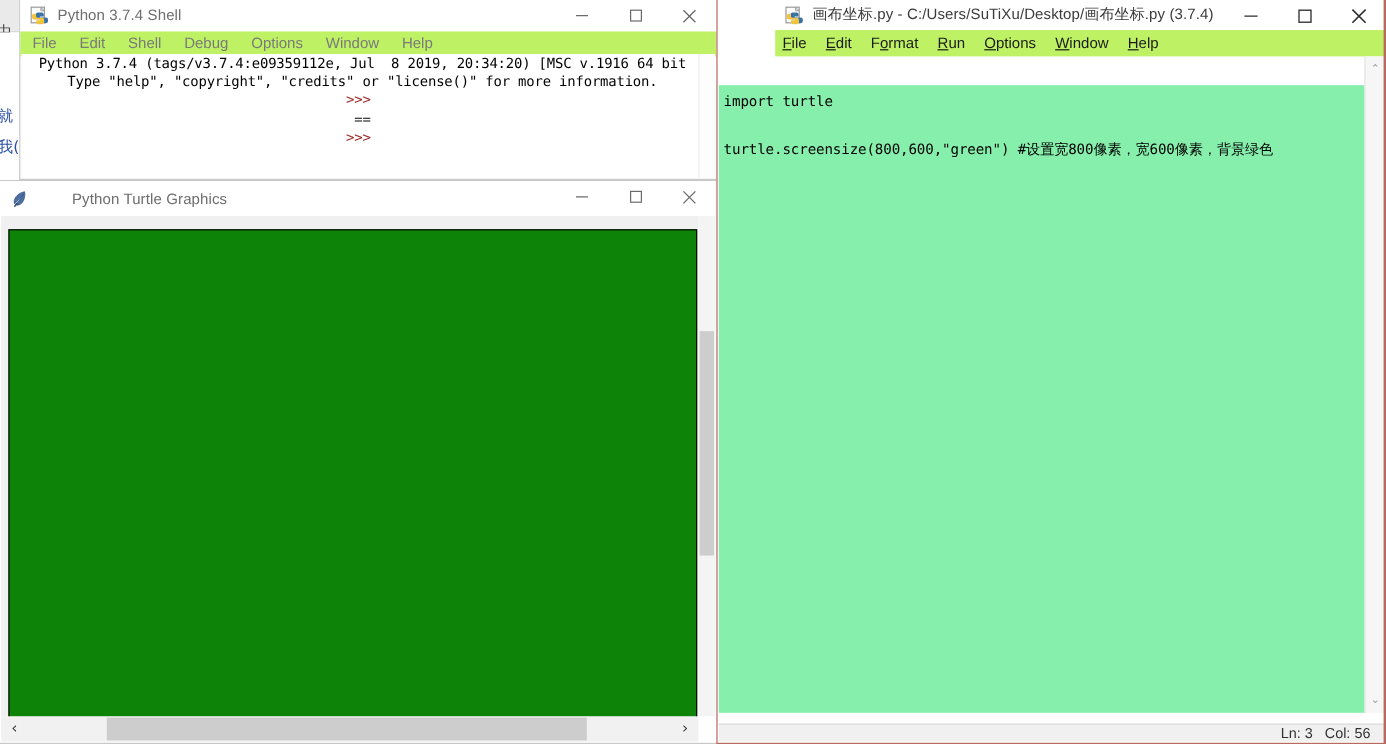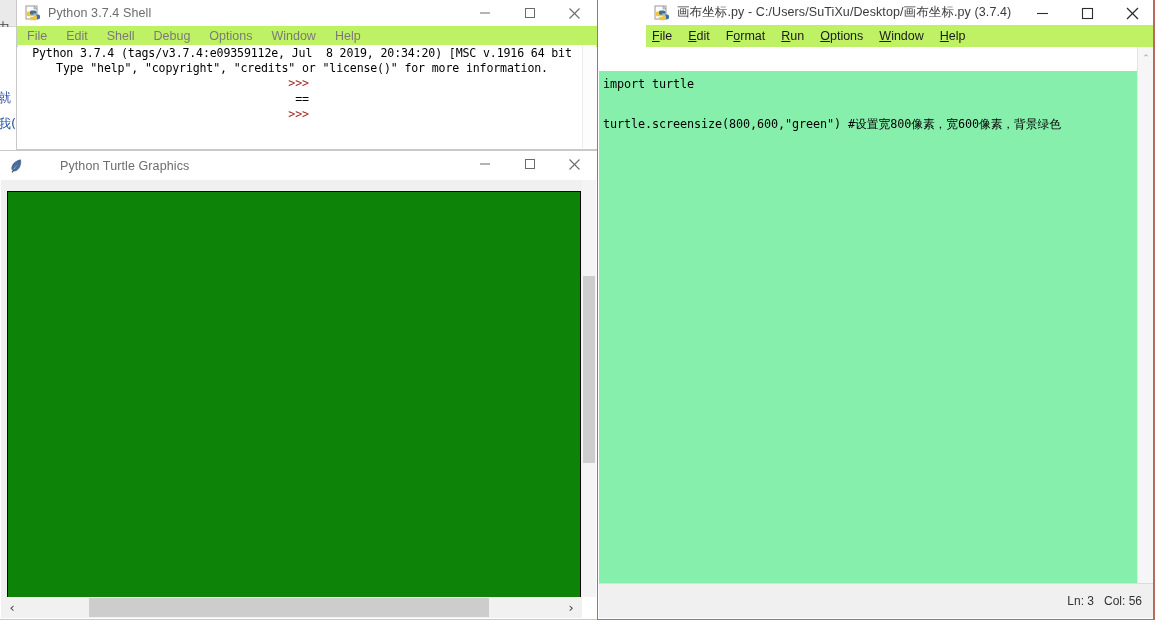--- a/index.html
+++ b/index.html
@@ -137,21 +137,21 @@
   .editor-vscroll{
     position:absolute;right:1px;top:47px;width:16px;bottom:25px;
     background:#f6f6f6;border-left:1px solid #e4e4e4;
   }
   .ev-arrow{
     position:absolute;left:0;right:0;height:17px;display:flex;
     align-items:center;justify-content:center;color:#a0a0a0;font-size:9px;
     font-family:"DejaVu Sans",sans-serif;
   }
   .statusbar{
-    position:absolute;left:1px;right:1px;bottom:1px;height:35px;
+    position:absolute;left:1px;right:1px;bottom:1px;height:15px;
     background:#f0f0f0;display:flex;align-items:center;justify-content:flex-end;
     padding-right:12px;box-sizing:border-box;border-top:1px solid #dcdcdc;
   }
   .status-text{
     font-size:12px;color:#333;font-family:"Liberation Sans",sans-serif;
     white-space:pre;
   }
   
   .edge-accent{position:absolute;background:#b96a5f;}
 </style>

